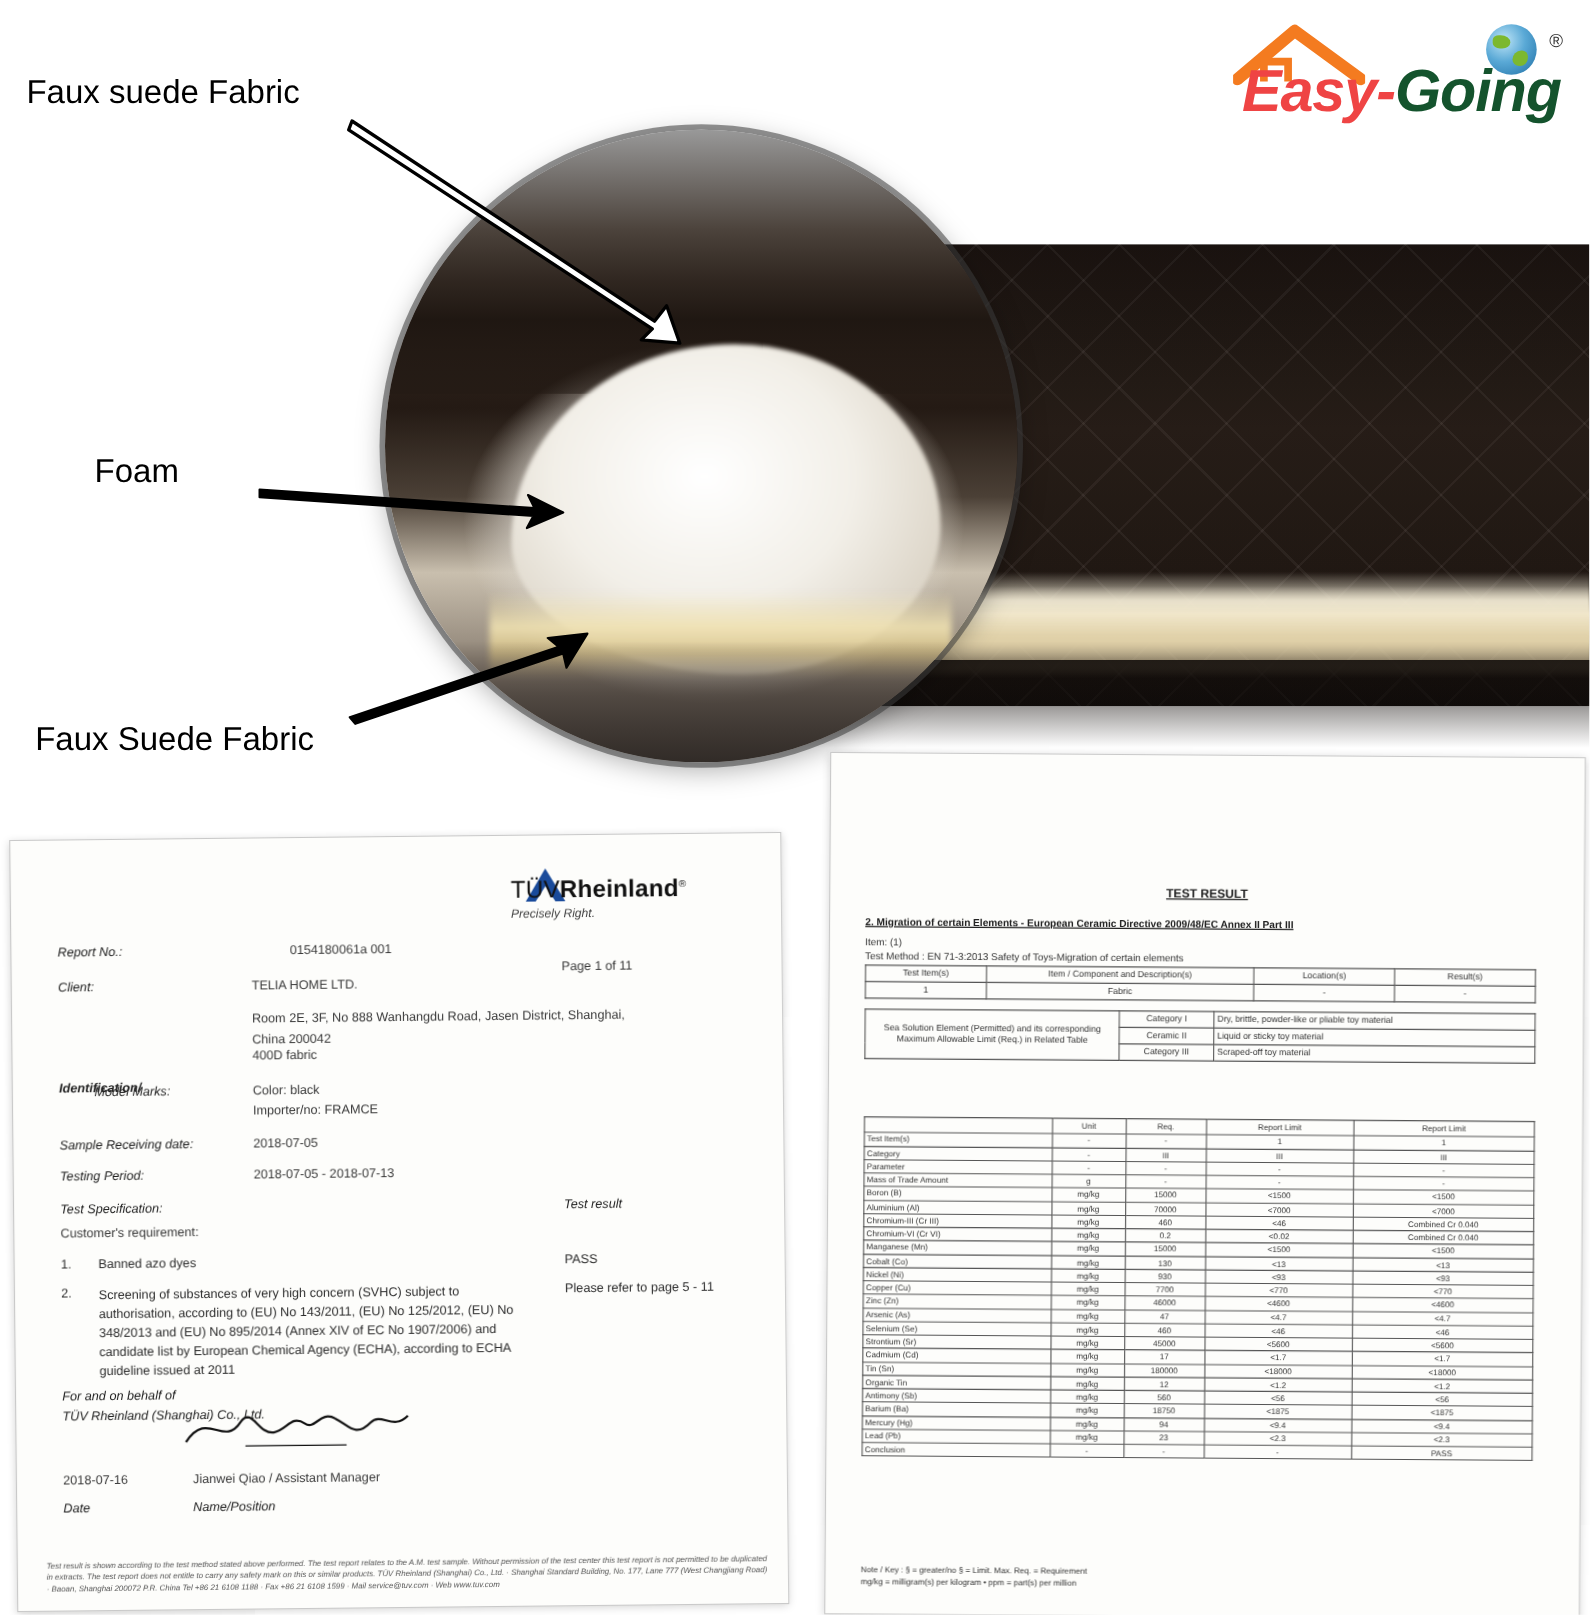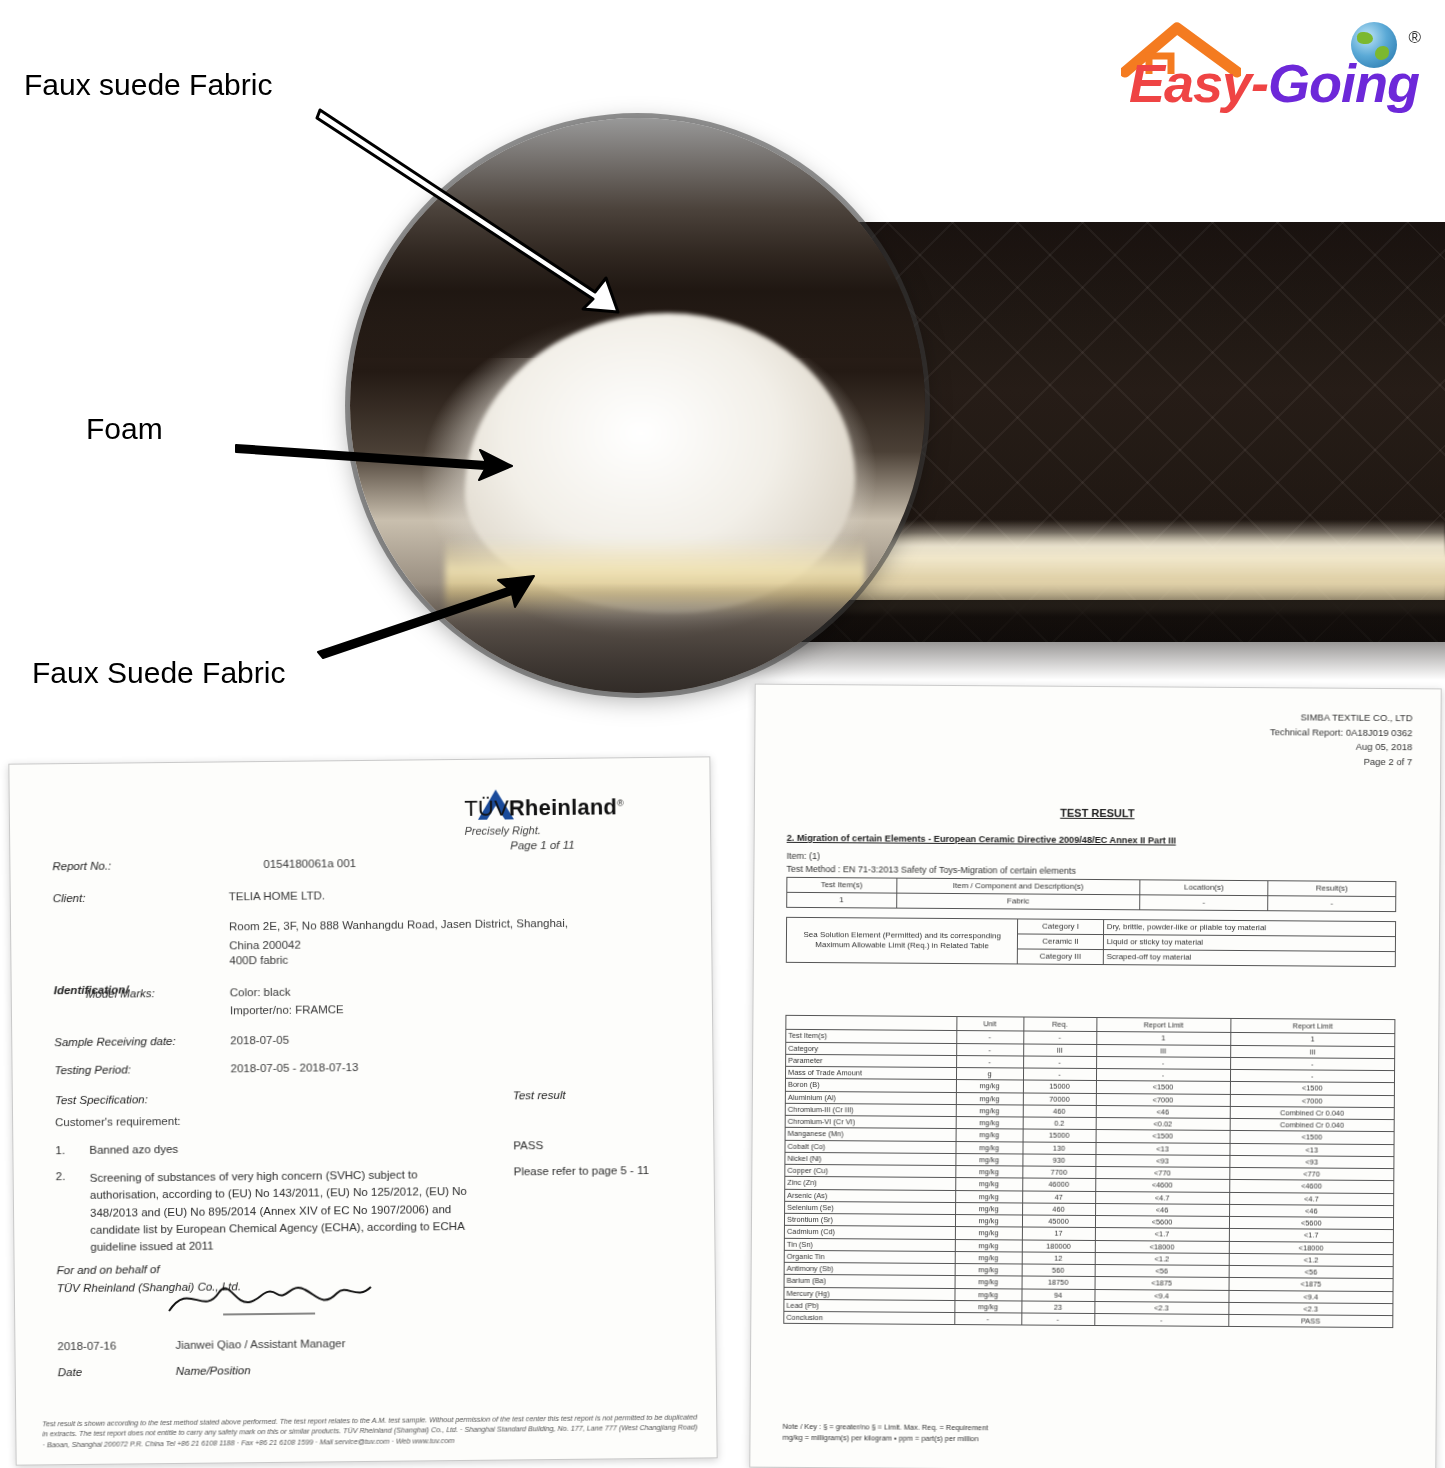--- a/index.html
+++ b/index.html
@@ -34,21 +34,21 @@
     position: absolute;
     left: 8px;
     top: 38px;
     font-size: 54px;
     font-weight: bold;
     font-style: italic;
     letter-spacing: -1px;
     white-space: nowrap;
   }
   .logo-text .seg-a { color: #ef4444; }
-  .logo-text .seg-b { color: #6d28d9; }
+  .logo-text .seg-b { color: #14532d; }
   .logo-reg {
     position: absolute;
     right: 0px;
     top: 14px;
     font-size: 17px;
     color: #333;
   }
   .globe {
     position: absolute;
     right: 24px;
@@ -325,21 +325,21 @@
       <div class="tuv-name"><span>TÜV</span><b>Rheinland</b><sup style="font-size:9px">®</sup></div>
       <div class="tuv-tag">Precisely Right.</div>
     </div>
 
     <div class="row" style="left:42px; top:96px;">
       <span class="lbl">Report No.:</span>
     </div>
     <div class="row" style="left:218px; top:96px;margin-left:35px;">
       <span class="val">0154180061a 001</span>
     </div>
-    <div class="row" style="left:500px; top:80px;font-style:italic;">
+    <div class="row" style="left:500px; top:114px;">
       <span class="val">Page 1 of 11</span>
     </div>
 
     <div class="row" style="left:42px; top:128px;"><span class="lbl">Client:</span></div>
     <div class="row" style="left:218px; top:128px;"><span class="val">TELIA HOME LTD.</span></div>
     <div class="row" style="left:218px; top:158px;"><span class="val">Room 2E, 3F, No 888 Wanhangdu Road, Jasen District, Shanghai,</span></div>
     <div class="row" style="left:218px; top:177px;"><span class="val">China 200042</span></div>
 
     <div class="row" style="left:42px; top:220px;font-weight:bold;"><span class="lbl">Identification/</span></div>
     <div class="row" style="left:218px; top:192px;"><span class="val">400D fabric</span></div>
@@ -381,26 +381,20 @@
     <div class="row" style="left:160px; top:576px;"><span class="val">Jianwei Qiao / Assistant Manager</span></div>
     <div class="row" style="left:42px; top:602px;"><span class="lbl">Date</span></div>
     <div class="row" style="left:160px; top:602px;"><span class="lbl">Name/Position</span></div>
 
     <div class="fineprint">Test result is shown according to the test method stated above performed. The test report relates to the A.M. test sample. Without permission of the test center this test report is not permitted to be duplicated in extracts. The test report does not entitle to carry any safety mark on this or similar products. TÜV Rheinland (Shanghai) Co., Ltd. · Shanghai Standard Building, No. 177, Lane 777 (West Changjiang Road) · Baoan, Shanghai 200072 P.R. China Tel +86 21 6108 1188 · Fax +86 21 6108 1599 · Mail service@tuv.com · Web www.tuv.com</div>
   </div>
 </div>
 
 <div class="doc blurred" id="doc-test">
   <div class="doc-inner">
-    <div class="tr-head">
-      <div>SIMBA TEXTILE CO., LTD</div>
-      <div>Technical Report: 0A18J019 0362</div>
-      <div>Aug 05, 2018</div>
-      <div>Page 2 of 7</div>
-    </div>
 
     <div class="tr-title">TEST RESULT</div>
     <div class="tr-sub">2. Migration of certain Elements - European Ceramic Directive 2009/48/EC Annex II Part III</div>
 
     <div class="tr-item" style="top:166px;">Item: (1)</div>
     <div class="tr-item" style="top:179px;">
       <span>Test Method</span>
       <span>:  EN 71-3:2013  Safety of Toys-Migration of certain elements</span>
     </div>
 

